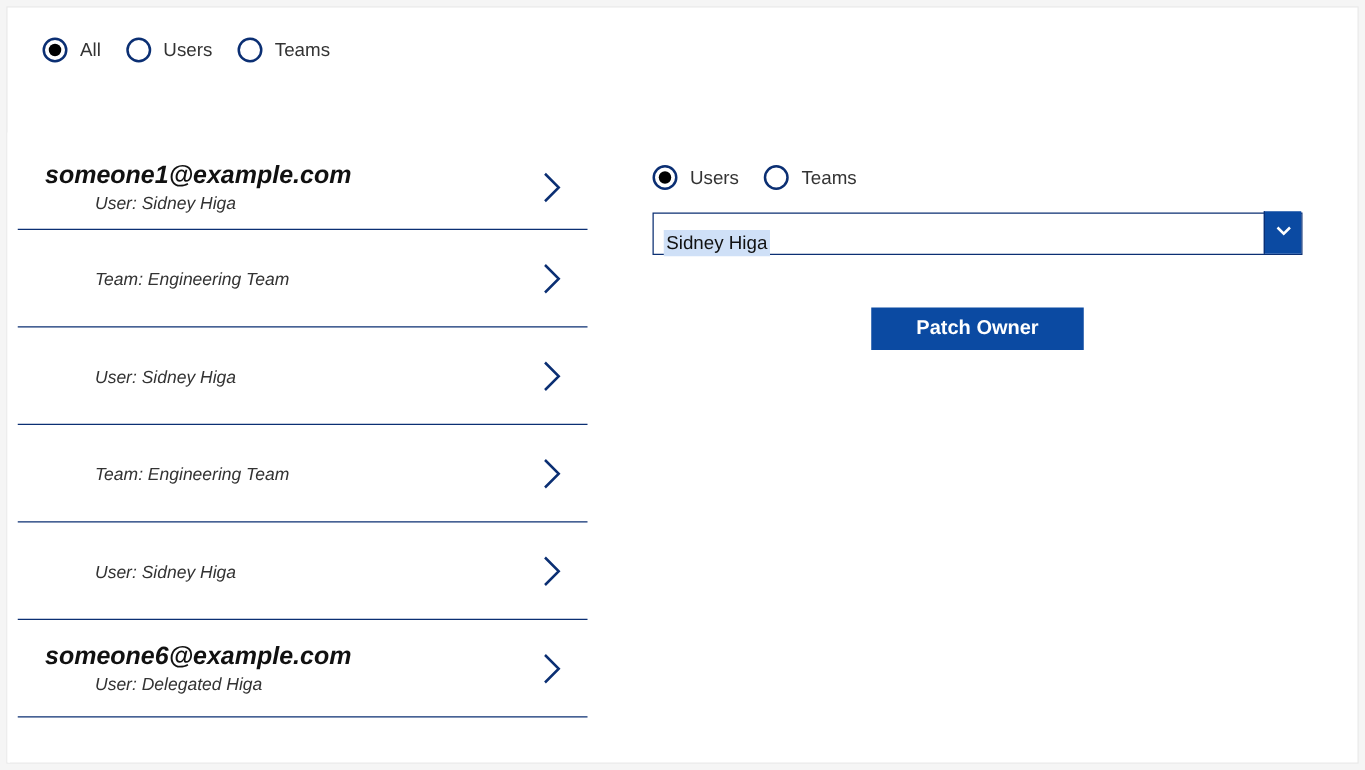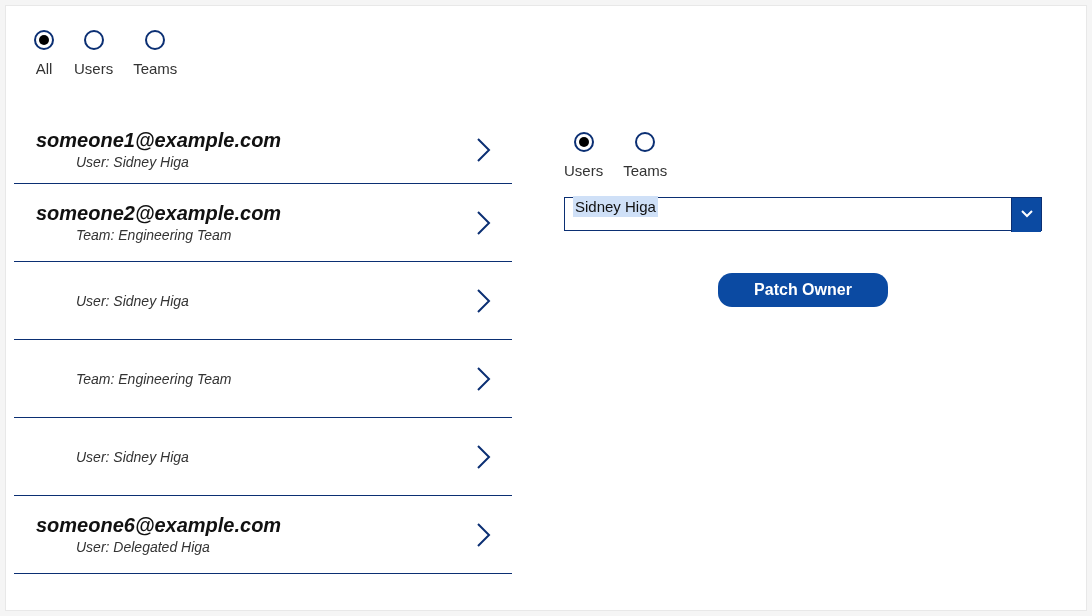--- a/index.html
+++ b/index.html
@@ -19,21 +19,21 @@
     position: relative;
     border: 1px solid #e8e8e8;
   }
   .top-filter {
     display: flex;
     align-items: center;
     gap: 20px;
     padding: 24px 28px 8px 28px;
   }
   .radio-group { display: flex; align-items: center; gap: 20px; }
-  .radio-item { display: flex; align-items: center; gap: 10px; cursor: pointer; flex-direction: column; }
+  .radio-item { display: flex; align-items: center; gap: 10px; cursor: pointer; }
   .radio-outer {
     width: 20px; height: 20px; border: 2px solid #0b2f73; border-radius: 50%;
     display: flex; align-items: center; justify-content: center;
     flex-shrink: 0;
   }
   .radio-inner { width: 10px; height: 10px; background:#000; border-radius:50%; display:none; }
   .radio-item.selected .radio-inner { display:block; }
   .radio-label { font-size: 15px; color:#333; }
 
   .content {
@@ -77,24 +77,24 @@
 
   .right-pane {
     flex: 1;
     padding: 26px 44px 0 48px;
   }
   .right-radio-row {
     display:flex; align-items:center; gap: 20px; margin-bottom: 18px;
   }
   .select-wrap {
     position: relative;
-    width: 478px;
+    width: 520px;
     height: 34px;
     border: 1px solid #0b2f73;
-    display:flex; align-items:flex-start;
+    display:flex; align-items:flex-end;
   }
   .select-text {
     flex:1;
     padding: 0 8px;
     font-size: 15px;
     color:#111;
   }
   .select-highlight {
     background: #cfe0f7;
     padding: 2px 2px;
@@ -107,21 +107,21 @@
   }
   .select-btn svg { stroke:#fff; stroke-width:2; fill:none; }
   .action-row { text-align:center; margin-top: 42px; }
   .patch-btn {
     display:inline-block;
     background:#0b4aa2;
     color:#fff;
     font-weight:600;
     font-size:16px;
     border:none;
-    border-radius:14px;
+    border-radius:0;
     padding: 8px 36px;
     cursor:pointer;
   }
 </style>
 </head>
 <body>
 
 <div class="app">
 
   <div class="top-filter">
@@ -151,21 +151,20 @@
             <div class="item-text-col">
               <div class="item-email">someone1@example.com</div>
               <div class="item-owner">User: Sidney Higa</div>
             </div>
             <span class="chevron"><svg width="20" height="30" viewBox="0 0 20 30">
                 <polyline points="4,4 15,15 4,26"></polyline>
               </svg></span>
           </div>
           <div class="list-item">
             <div class="item-text-col">
-              <div class="item-email">someone2@example.com</div>
               <div class="item-owner">Team: Engineering Team</div>
             </div>
             <span class="chevron"><svg width="20" height="30" viewBox="0 0 20 30">
                 <polyline points="4,4 15,15 4,26"></polyline>
               </svg></span>
           </div>
           <div class="list-item">
             <div class="item-text-col">
               <div class="item-owner">User: Sidney Higa</div>
             </div>

